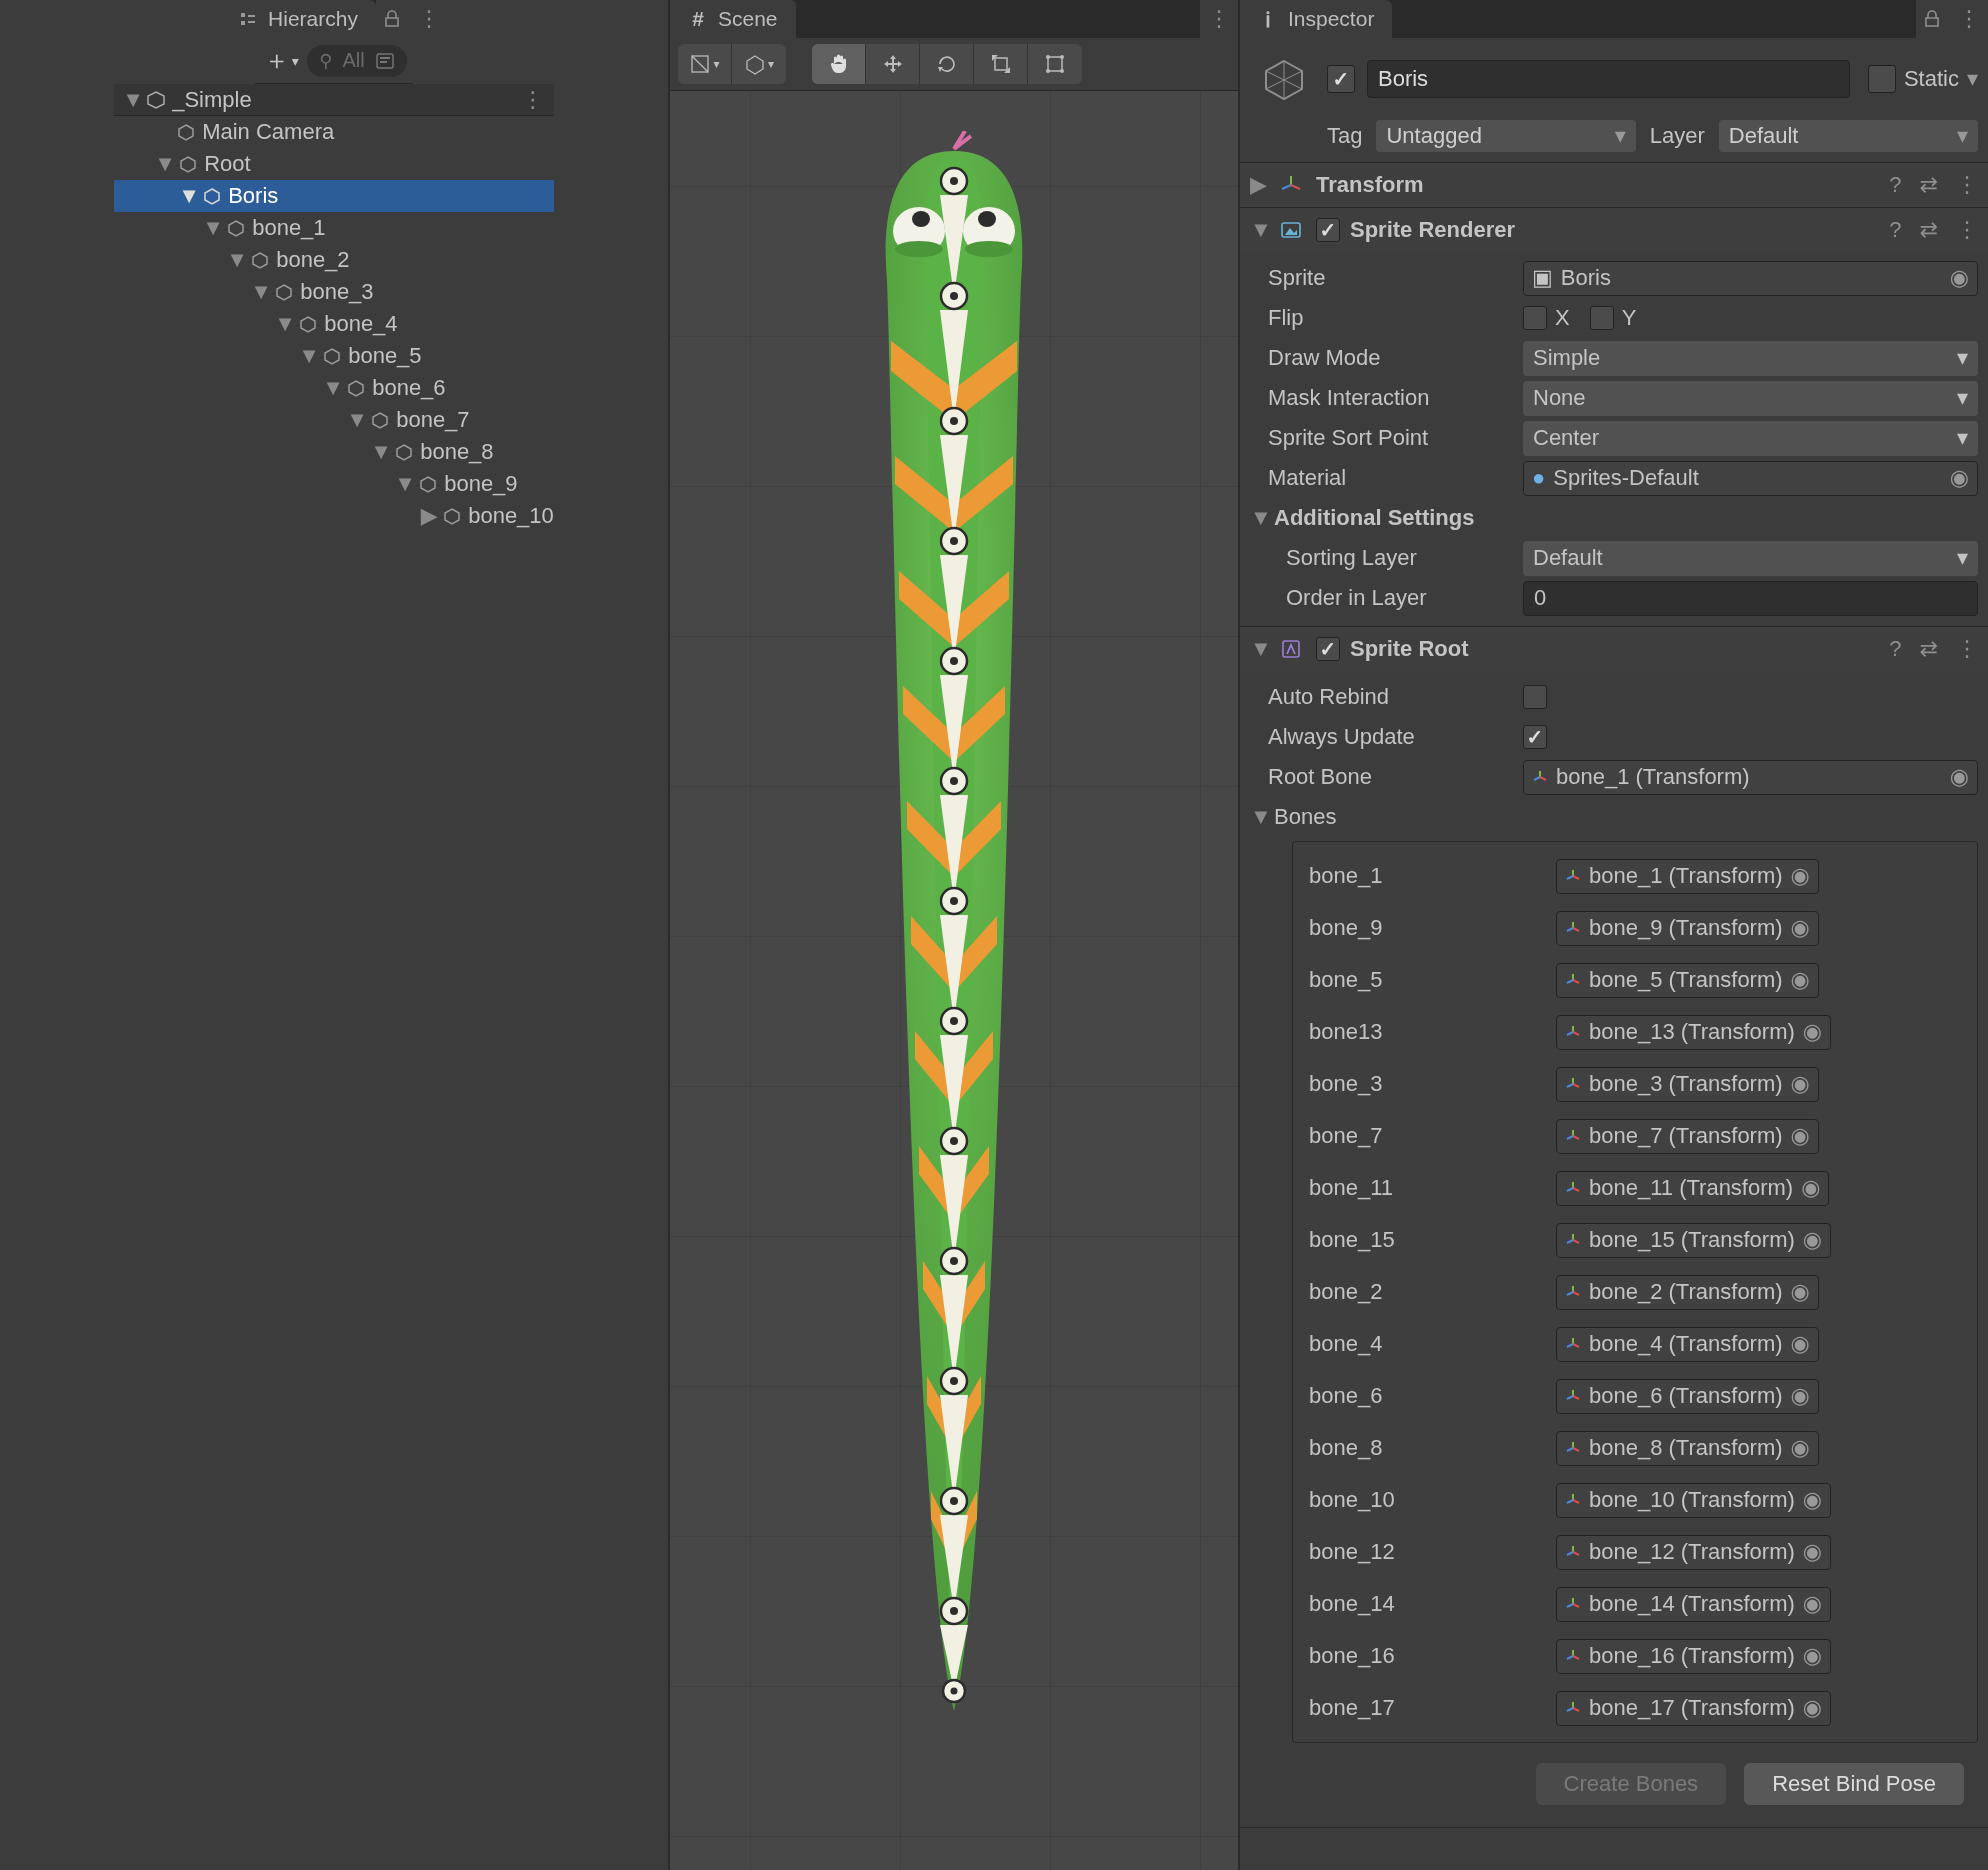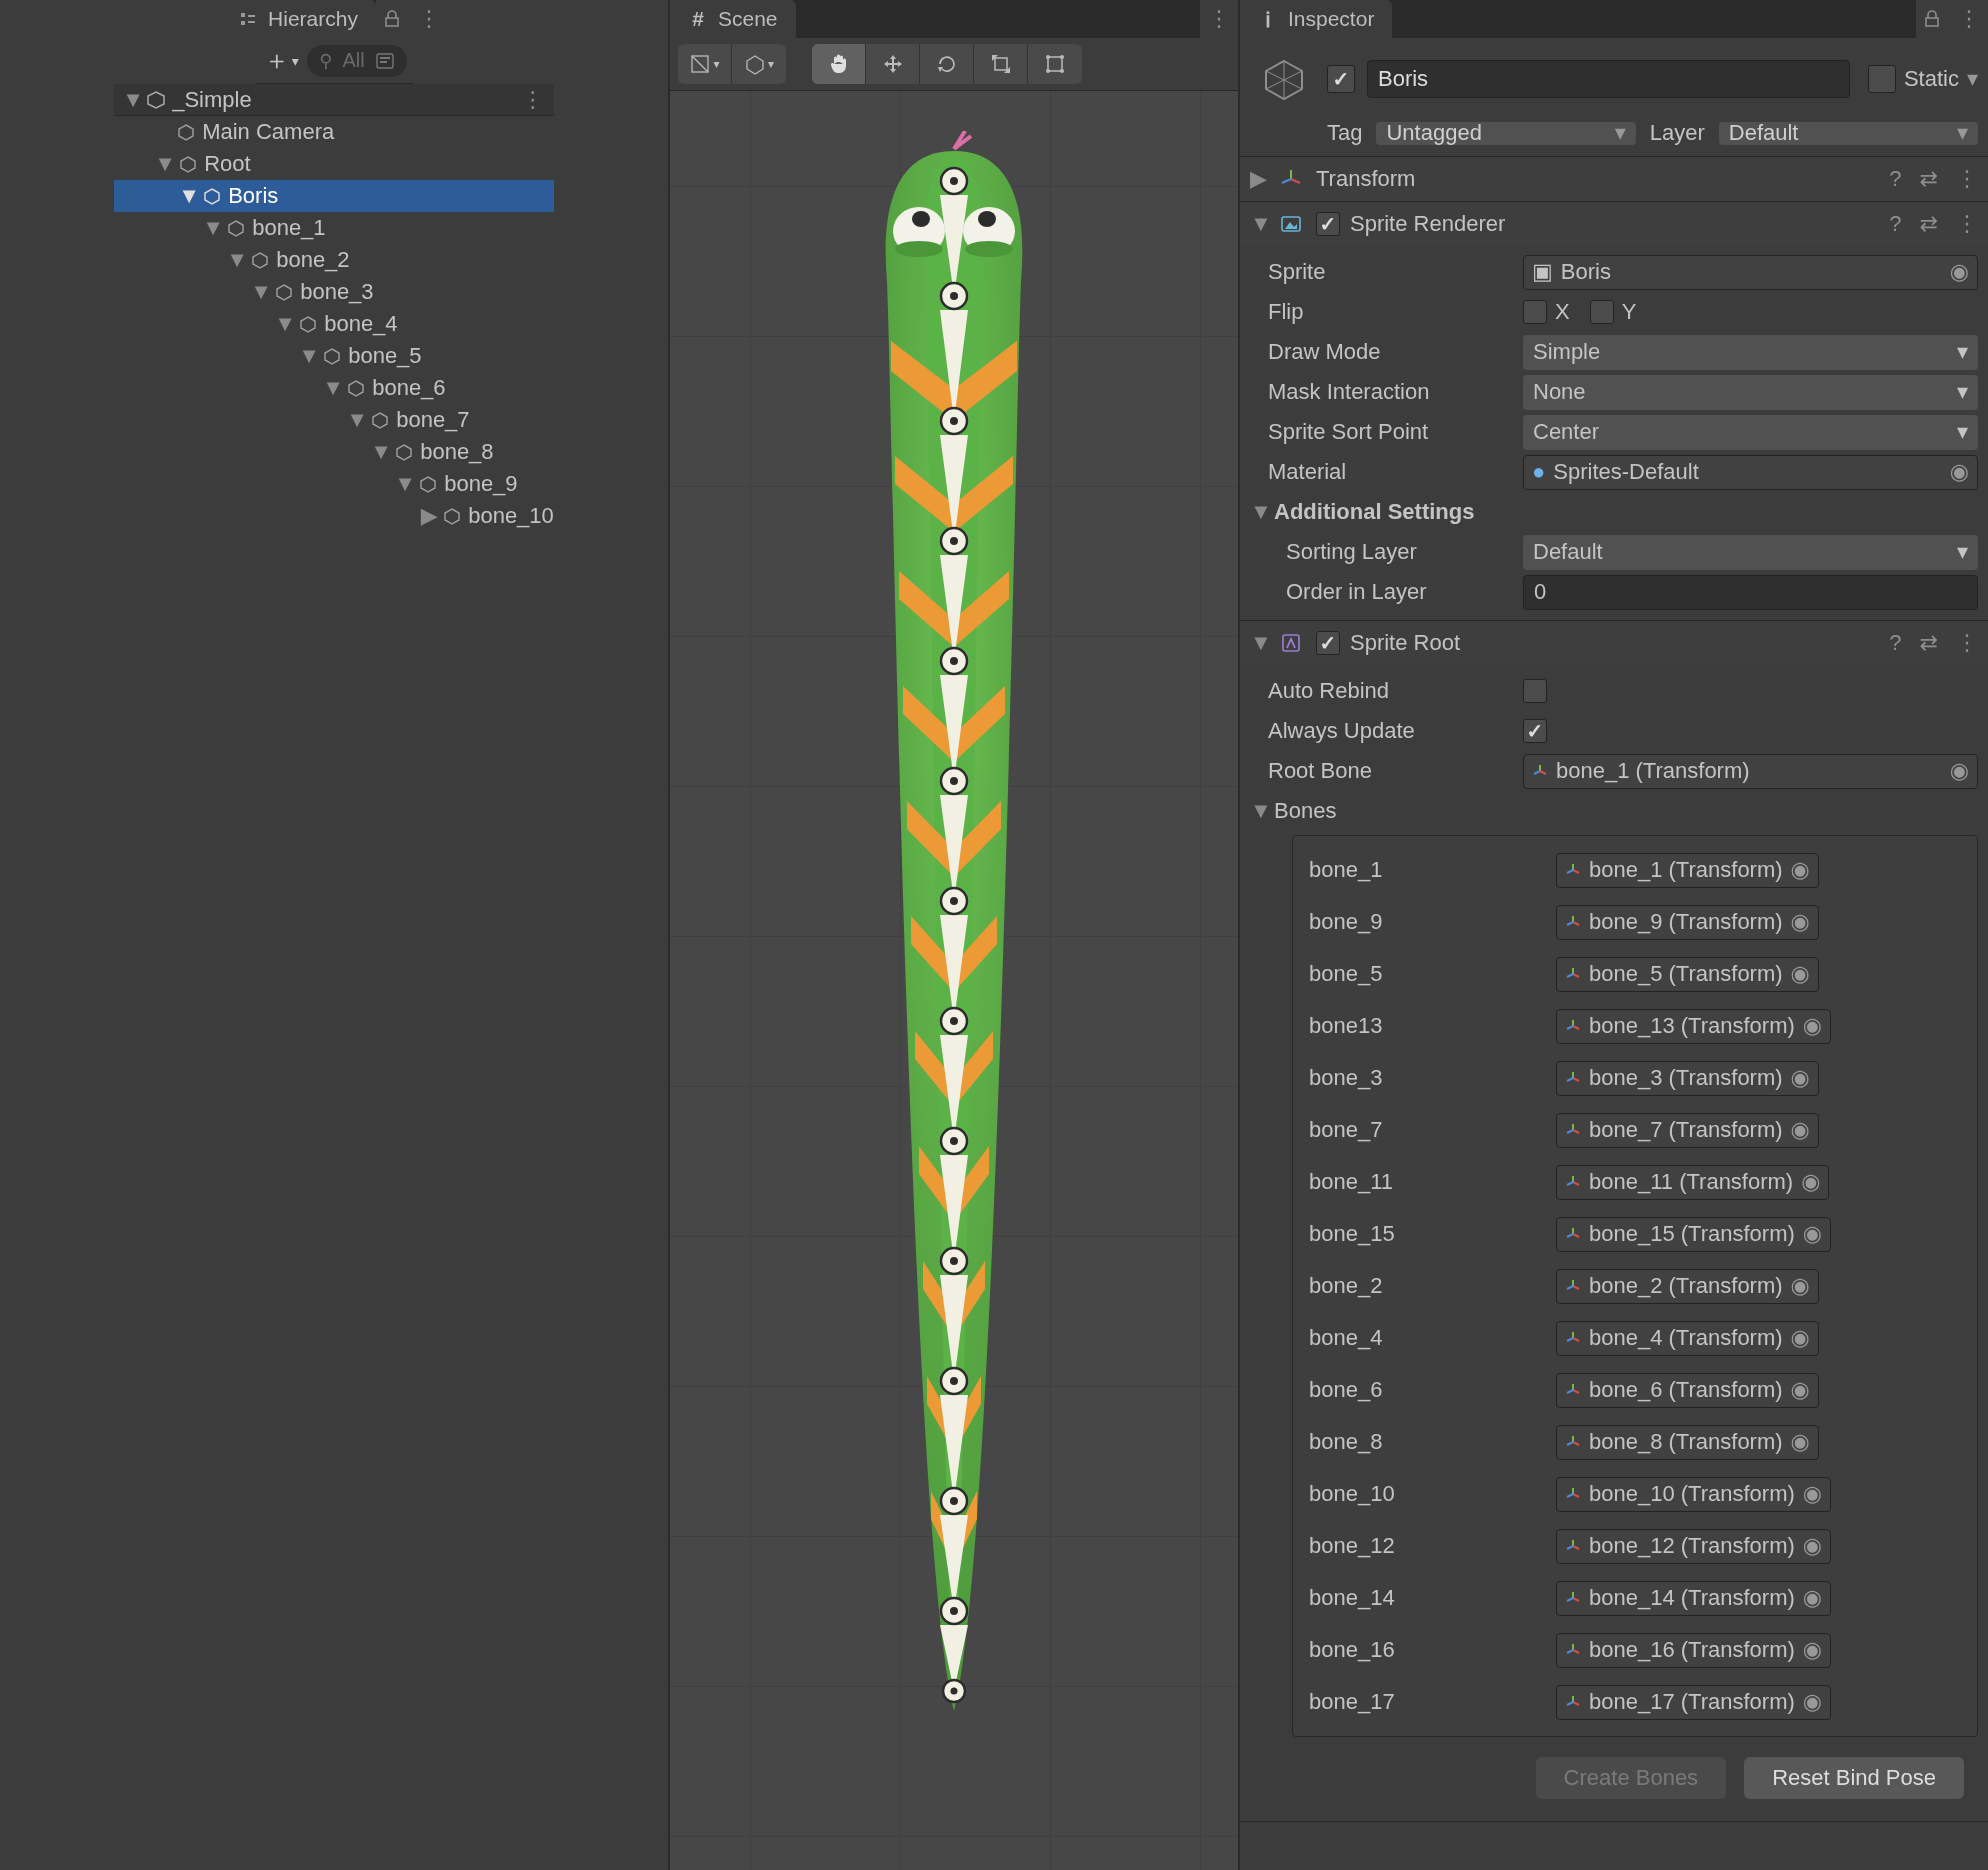--- a/index.html
+++ b/index.html
@@ -59,28 +59,28 @@
   
   .insp{flex:1;overflow:auto;}
   .insp-top{padding:10px 10px 10px 13px;background:var(--panel);border-bottom:1px solid #272727;}
   .top1{display:flex;align-items:center;gap:12px;}
   .big-cube{width:62px;height:62px;display:flex;align-items:center;justify-content:center;color:#888;}
   .chk{width:28px;height:28px;background:#4b4b4b;border:1px solid #222;border-radius:3px;position:relative;display:inline-flex;align-items:center;justify-content:center;}
   .chk.on::after{content:"✓";color:#ddd;font-size:20px;font-weight:bold;}
   .name-field{flex:1;height:38px;background:#2f2f2f;border:1px solid #222;border-radius:4px;display:flex;align-items:center;padding:0 10px;color:#ddd;}
   .static{display:flex;align-items:center;gap:8px;margin-left:6px;}
   .top2{display:flex;align-items:center;gap:14px;margin-top:10px;padding-left:74px;}
-  .dd{height:23px;background:var(--field);border-radius:4px;display:flex;align-items:center;padding:0 10px;flex:1;justify-content:space-between;color:#cfcfcf;}
+  .dd{height:32px;background:var(--field);border-radius:4px;display:flex;align-items:center;padding:0 10px;flex:1;justify-content:space-between;color:#cfcfcf;}
   .dd .ar{color:#999;}
   
   .comp{border-bottom:1px solid #272727;}
   .comp-head{display:flex;align-items:center;height:44px;background:#3e3e3e;padding:0 10px;gap:10px;}
   .comp-head .fold{width:16px;color:#8a8a8a;}
   .comp-head .cicon{width:30px;height:30px;display:flex;align-items:center;justify-content:center;}
-  .comp-head .title{font-weight:normal;}
+  .comp-head .title{font-weight:bold;}
   .comp-head .tail{margin-left:auto;display:flex;align-items:center;gap:18px;color:#8e8e8e;}
   .comp-body{padding:6px 10px 8px 28px;}
   .prop{display:flex;align-items:center;height:40px;gap:10px;}
   .prop .plabel{width:245px;color:#c4c4c4;}
   .prop .plabel.sub{padding-left:18px;}
   .prop .pval{flex:1;display:flex;align-items:center;gap:8px;}
   .obj-field{flex:1;height:35px;background:var(--field-dark);border:1px solid #222;border-radius:4px;display:flex;align-items:center;padding:0 8px;gap:8px;}
   .obj-field .target{margin-left:auto;color:#999;}
   .colorbox{flex:1;height:33px;background:#fff;border:1px solid #000;}
   .eyedrop{width:30px;text-align:center;}

